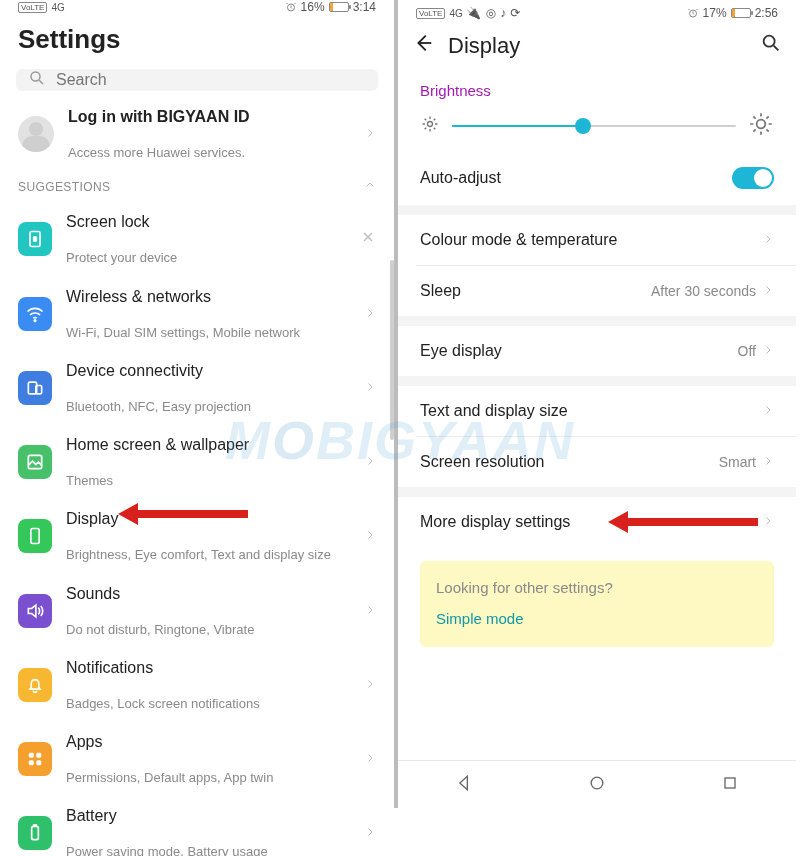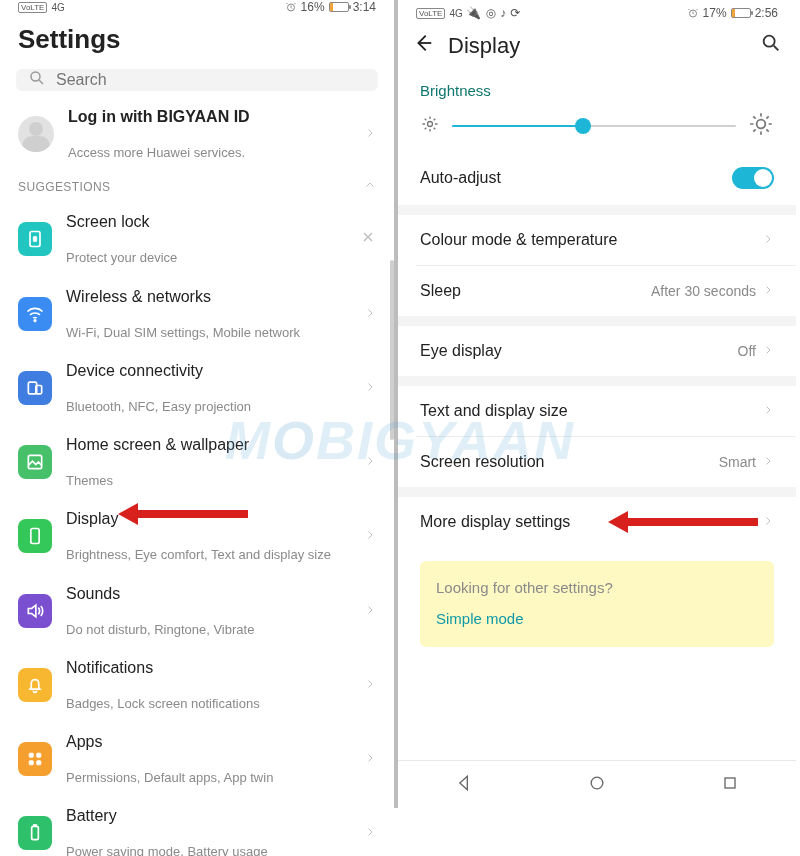--- a/index.html
+++ b/index.html
@@ -58,21 +58,21 @@
   .c-green3{background:#2ec06a;}
 
   .avatar { width:36px;height:36px;border-radius:50%;background:#e2e2e2;flex:0 0 36px;position:relative;overflow:hidden;}
   .avatar::before{content:"";position:absolute;width:14px;height:14px;border-radius:50%;background:#cfcfcf;left:11px;top:6px;}
   .avatar::after{content:"";position:absolute;width:28px;height:18px;border-radius:10px 10px 0 0;background:#cfcfcf;left:4px;top:20px;}
 
   .section-header { display:flex; align-items:center; padding: 8px 18px; font-size:12px; color:#8a8a8a; letter-spacing:.4px;gap:40px;}
   .section-header .collapse { margin-left:auto; }
 
   
-  .r-section-label { font-size:15px; color:#0f766e; padding: 14px 22px 4px; }
+  .r-section-label { font-size:15px; color:#a21caf; padding: 14px 22px 4px; }
   .slider-row { display:flex; align-items:center; padding: 8px 22px 10px; gap:12px; }
   .sun-sm svg, .sun-lg svg { width:20px;height:20px; stroke:#777; fill:none;}
   .sun-lg svg{ width:26px;height:26px; }
   .slider { flex:1; height:20px; position:relative; }
   .slider .track { position:absolute; left:0; right:0; top:9px; height:2px; background:#d0d0d0; border-radius:2px;}
   .slider .fill { position:absolute; left:0; top:9px; height:2px; background:#1eb6d6; border-radius:2px;}
   .slider .thumb { position:absolute; top:2px; width:16px; height:16px; border-radius:50%; background:#1eb6d6; margin-left:-8px;}
 
   .r-row { display:flex; align-items:center; padding: 16px 22px; font-size:16px; color:#222; }
   .r-row .label { flex:1; }

